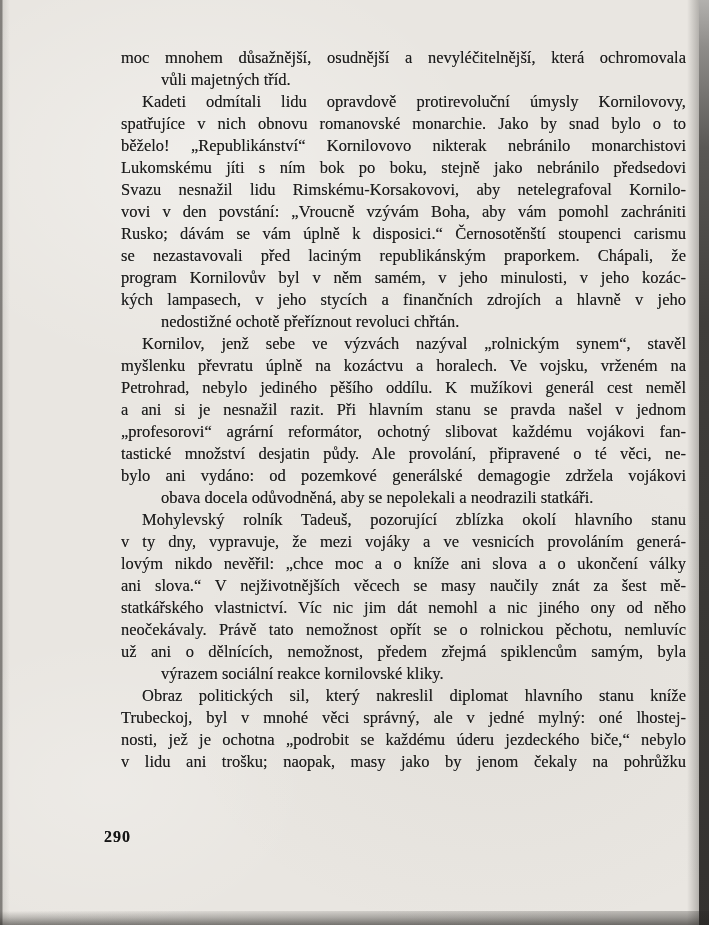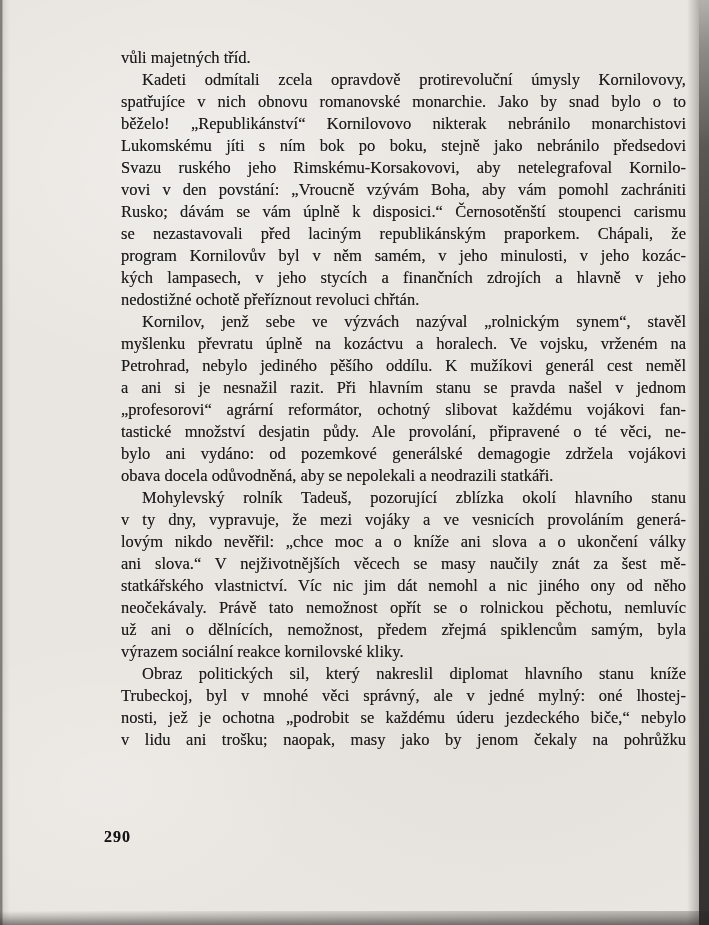--- a/index.html
+++ b/index.html
@@ -31,20 +31,21 @@
     line-height: 22px;
     height: 22px;
     white-space: normal;
     text-align: justify;
     text-align-last: justify;
     color: #1c1c1c;
     text-shadow: 0 0 0.5px rgba(28,28,28,0.55);
   }
   .line.end {
     text-align-last: left;
+    margin-left: 40px;
   }
   .line.indent {
     text-indent: 21px;
   }
   .page-number {
     position: absolute;
     left: 104px;
     top: 828px;
     font-size: 16px;
     font-weight: 700;
@@ -85,26 +86,27 @@
       linear-gradient(to right, rgba(40,38,35,0.0), rgba(40,38,35,0.25)),
       linear-gradient(to bottom, rgba(40,38,35,0) 0%, rgba(40,38,35,0.22) 45%, rgba(40,38,35,0.55) 100%);
     pointer-events: none;
   }
 </style>
 </head>
 <body>
 
 <div class="page">
   <div class="text-block">
+      <div class="line">moc mnohem důsažnější, osudnější a nevyléčitelnější, která ochromovala</div>
       <div class="line end">vůli majetných tříd.</div>
-      <div class="line indent">Kadeti odmítali zcela opravdově protirevoluční úmysly Kornilovovy,</div>
+      <div class="line indent">Kadeti odmítali lidu opravdově protirevoluční úmysly Kornilovovy,</div>
       <div class="line">spatřujíce v nich obnovu romanovské monarchie. Jako by snad bylo o to</div>
       <div class="line">běželo! „Republikánství“ Kornilovovo nikterak nebránilo monarchistovi</div>
       <div class="line">Lukomskému jíti s ním bok po boku, stejně jako nebránilo předsedovi</div>
-      <div class="line">Svazu ruského jeho Rimskému-Korsakovovi, aby netelegrafoval Kornilo-</div>
+      <div class="line">Svazu nesnažil lidu Rimskému-Korsakovovi, aby netelegrafoval Kornilo-</div>
       <div class="line">vovi v den povstání: „Vroucně vzývám Boha, aby vám pomohl zachrániti</div>
       <div class="line">Rusko; dávám se vám úplně k disposici.“ Černosotěnští stoupenci carismu</div>
       <div class="line">se nezastavovali před laciným republikánským praporkem. Chápali, že</div>
       <div class="line">program Kornilovův byl v něm samém, v jeho minulosti, v jeho kozác-</div>
       <div class="line">kých lampasech, v jeho stycích a finančních zdrojích a hlavně v jeho</div>
       <div class="line end">nedostižné ochotě přeříznout revoluci chřtán.</div>
       <div class="line indent">Kornilov, jenž sebe ve výzvách nazýval „rolnickým synem“, stavěl</div>
       <div class="line">myšlenku převratu úplně na kozáctvu a horalech. Ve vojsku, vrženém na</div>
       <div class="line">Petrohrad, nebylo jediného pěšího oddílu. K mužíkovi generál cest neměl</div>
       <div class="line">a ani si je nesnažil razit. Při hlavním stanu se pravda našel v jednom</div>

